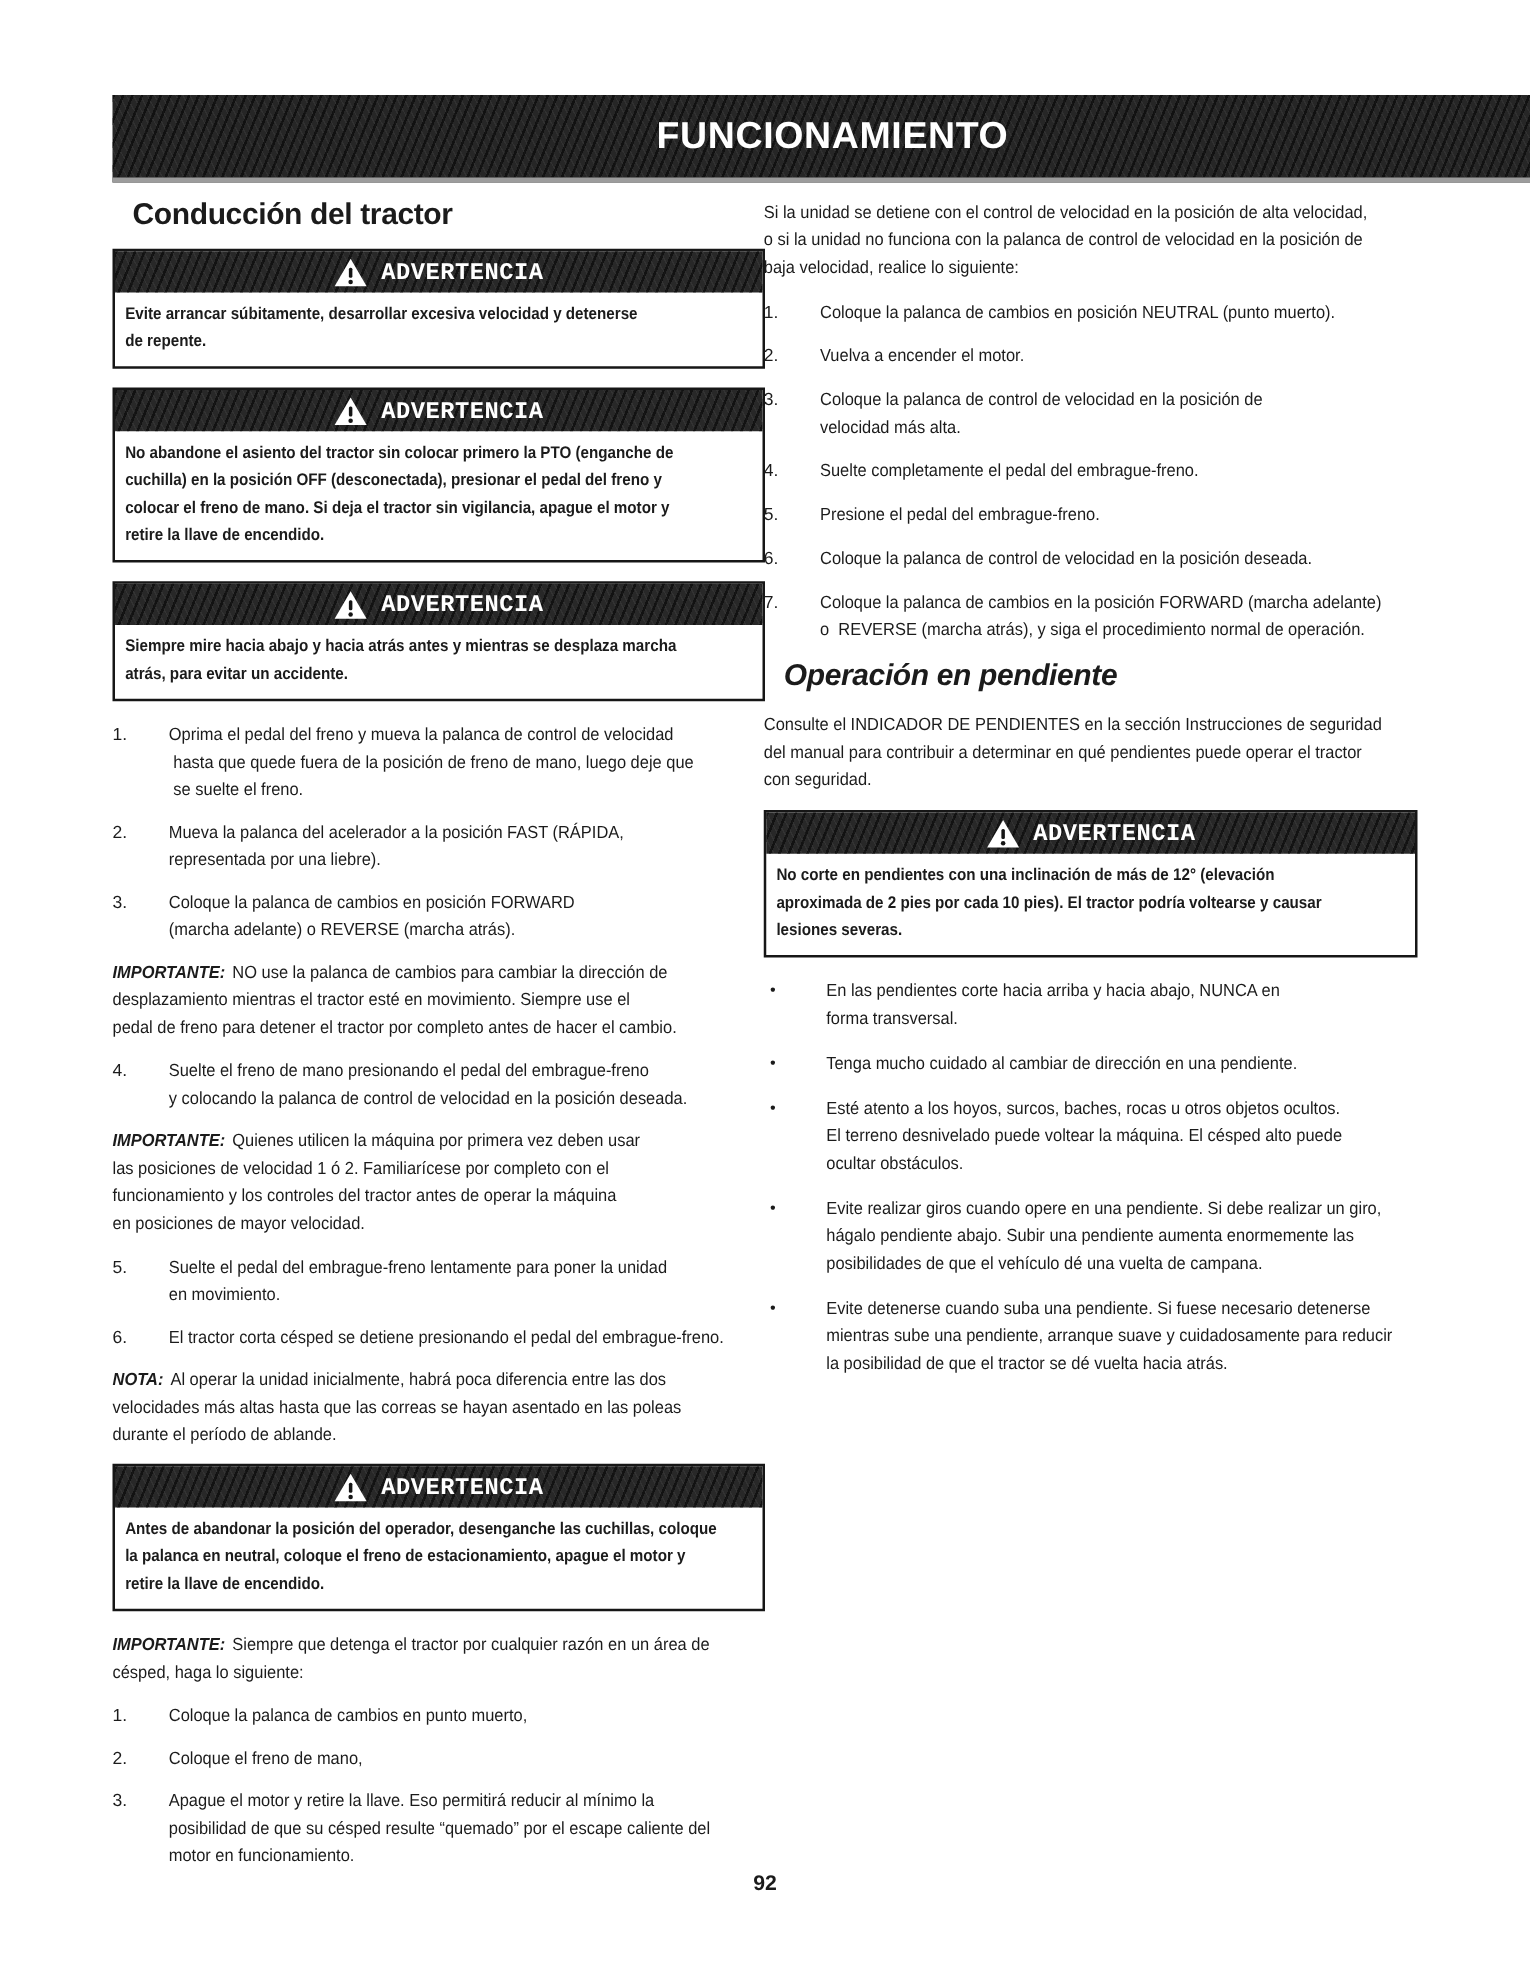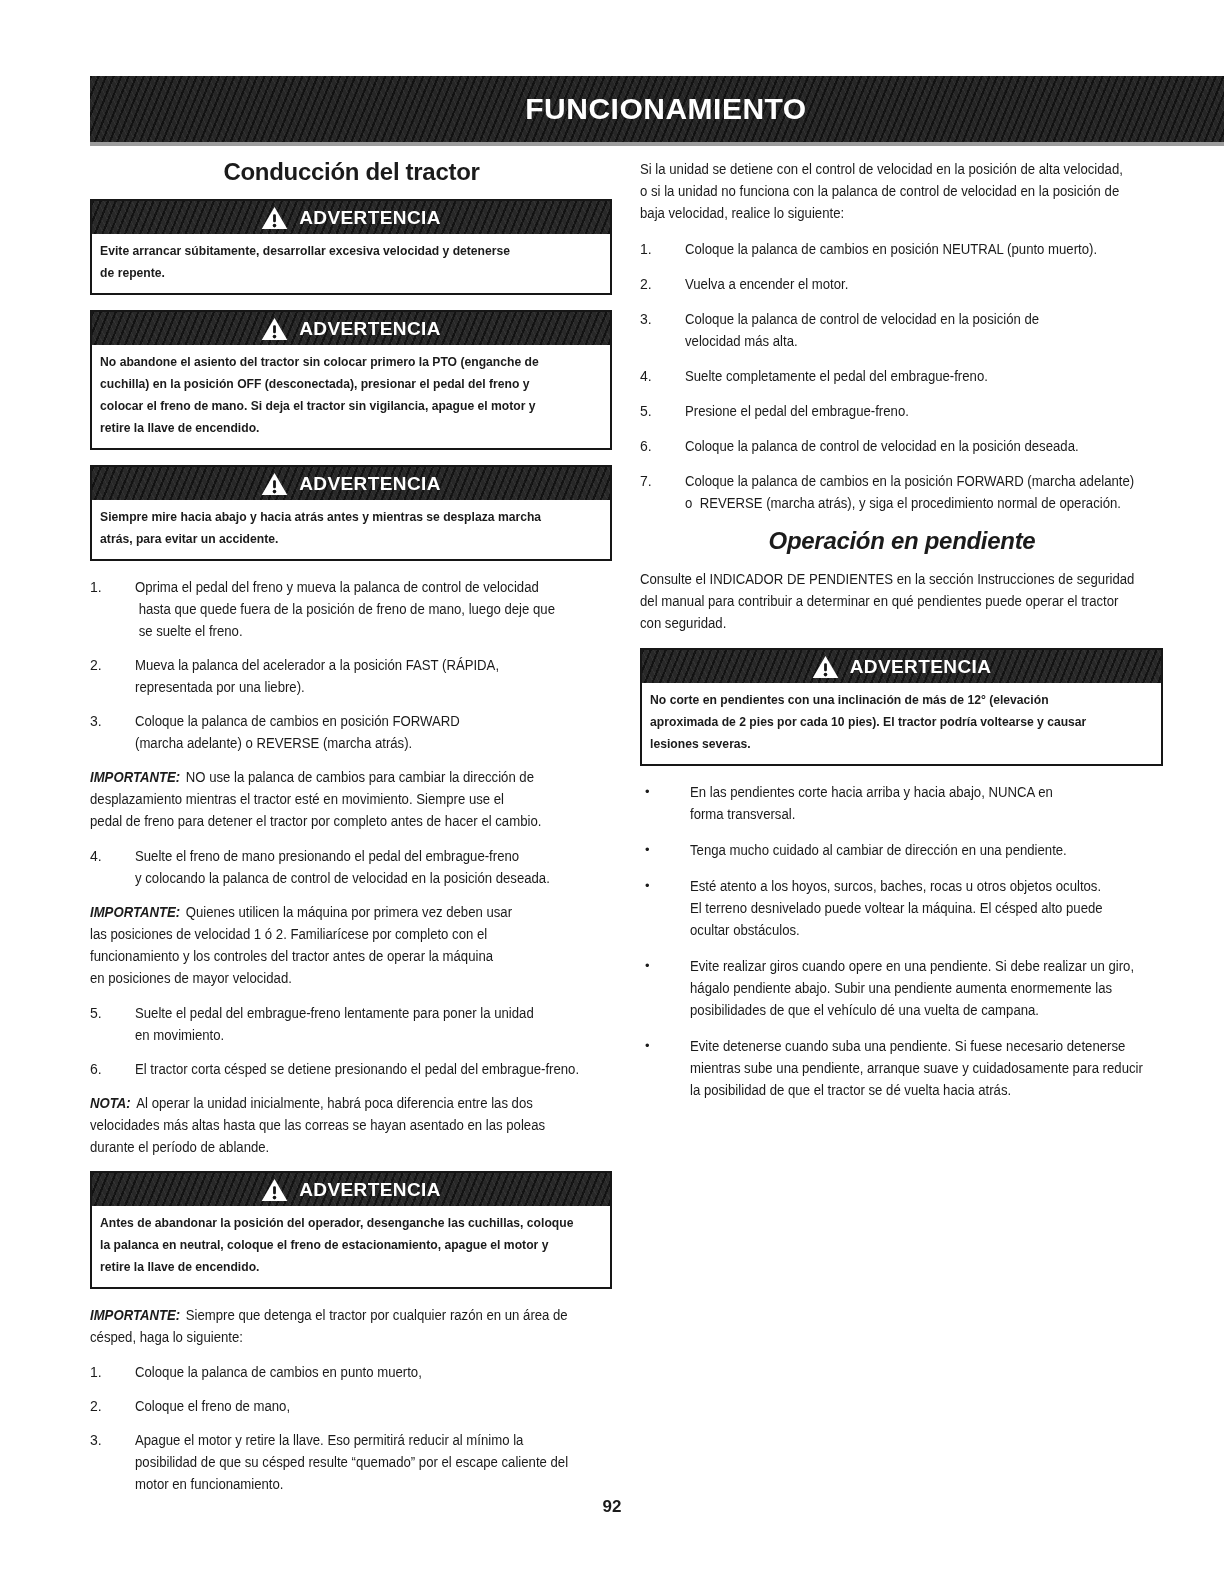--- a/index.html
+++ b/index.html
@@ -21,23 +21,23 @@
       repeating-linear-gradient(62deg, rgba(255,255,255,.05) 0 1px, rgba(255,255,255,0) 1px 5px);
     border-bottom:4px solid #9c9c9c;
     display:flex;align-items:center;justify-content:center;
   }
   .banner .btitle{
     color:#ffffff;font-weight:bold;font-size:30px;letter-spacing:.5px;
   }
   
   .col{position:absolute;top:158px;}
   .col-left{left:90px;width:522px;}
-  .col-right{left:640px;width:523px;}
+  .col-right{left:611px;width:523px;}
   .sectitle{
-    font-size:24px;font-weight:bold;margin:0 0 13px 1px;letter-spacing:-.3px;text-align:center;
+    font-size:24px;font-weight:bold;margin:0 0 13px 16px;letter-spacing:-.3px;
   }
   .col-right .sectitle{margin-top:9px;font-style:italic;}
   
   .txtblock{
     font-size:14px;line-height:22px;white-space:pre;
     transform:scaleX(0.94);transform-origin:0 0;
     margin:0 0 14px 0;
   }
   .note{
     font-size:14px;line-height:22px;
@@ -71,21 +71,21 @@
   .warnhead{
     height:33px;
     background-color:#282828;
     background-image:
       repeating-linear-gradient(112deg, rgba(0,0,0,.55) 0 2px, rgba(255,255,255,0) 2px 7px),
       repeating-linear-gradient(62deg, rgba(255,255,255,.05) 0 1px, rgba(255,255,255,0) 1px 5px);
     display:flex;align-items:center;justify-content:center;gap:11px;
   }
   .wicon{display:flex;align-items:center;}
   .wicon svg{width:27px;height:24px;display:block;}
-  .wlabel{color:#ffffff;font-weight:bold;font-size:19px;letter-spacing:.4px;}
+  .wlabel{color:#ffffff;font-weight:bold;font-size:19px;letter-spacing:.4px;font-family:Liberation Mono, monospace;}
   .warnbody{
     padding:6px 9px 9px 9px;
     font-size:13.5px;font-weight:bold;line-height:22px;white-space:pre;
     transform:scaleX(0.9);transform-origin:0 0;
   }
   
   .pagenum{
     position:absolute;top:1497px;left:0;width:100%;
     text-align:center;font-weight:bold;font-size:17px;
   }

